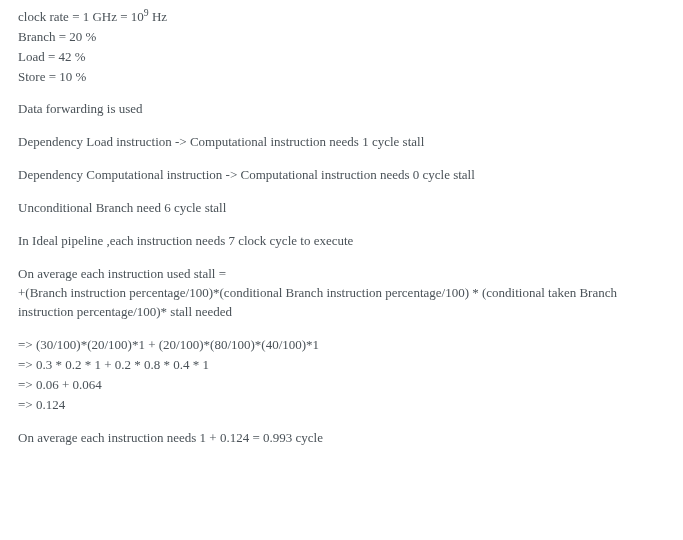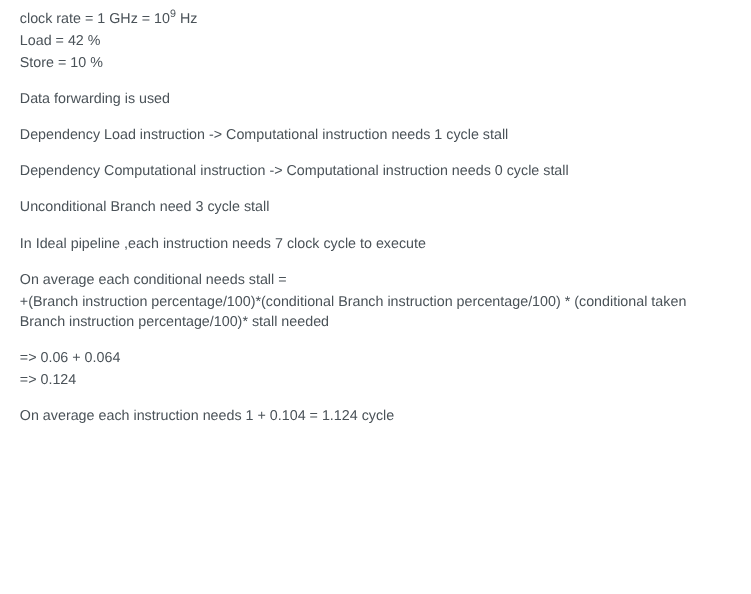--- a/index.html
+++ b/index.html
@@ -11,67 +11,71 @@
       font-family: Arial, Helvetica, sans-serif;
       font-size: 13px;
       color: #4a5258;
       padding: 8px 18px;
       line-height: 1.45;
       background: #fff;
       width: 683px;
     }
     p {
       margin: 0 0 2px 0;
+      font-family: Liberation Serif, serif;
     }
     .block {
       margin-bottom: 14px;
     }
     .tight p {
       margin-bottom: 1px;
     }
     sup {
       font-size: 0.75em;
       vertical-align: super;
       line-height: 0;
     }
   </style>
 </head>
 <body>
 
 <div class="block tight">
   <p><span>clock rate = 1 GHz = 10</span><sup>9</sup><span> Hz</span></p>
+  <p>Branch = 20 %</p>
   <p>Load = 42 %</p>
   <p>Store = 10 %</p>
 </div>
 
 <div class="block">
   <p>Data forwarding is used</p>
 </div>
 
 <div class="block">
   <p>Dependency Load instruction -&gt; Computational instruction needs 1 cycle stall</p>
 </div>
 
 <div class="block">
   <p>Dependency Computational instruction -&gt; Computational instruction needs 0 cycle stall</p>
 </div>
 
 <div class="block tight">
-  <p>Unconditional Branch need 3 cycle stall</p>
+  <p>Unconditional Branch need 6 cycle stall</p>
 </div>
 
 <div class="block">
   <p>In Ideal pipeline ,each instruction needs 7 clock cycle to execute</p>
 </div>
 
 <div class="block tight">
-  <p>On average each conditional needs stall =</p>
+  <p>On average each instruction used stall =</p>
   <p>+(Branch instruction percentage/100)*(conditional Branch instruction percentage/100) * (conditional taken Branch instruction percentage/100)* stall needed</p>
 </div>
 
 <div class="block tight">
+  <p>=&gt; (30/100)*(20/100)*1 + (20/100)*(80/100)*(40/100)*1</p>
+  <p>=&gt; 0.3 * 0.2 * 1 + 0.2 * 0.8 * 0.4 * 1</p>
   <p>=&gt; 0.06 + 0.064</p>
   <p>=&gt; 0.124</p>
 </div>
 
 <div class="block">
-  <p>On average each instruction needs 1 + 0.104 = 1.124 cycle</p>
+  <p>On average each instruction needs 1 + 0.124 = 0.993 cycle</p>
 </div>
 
 </body></html>

